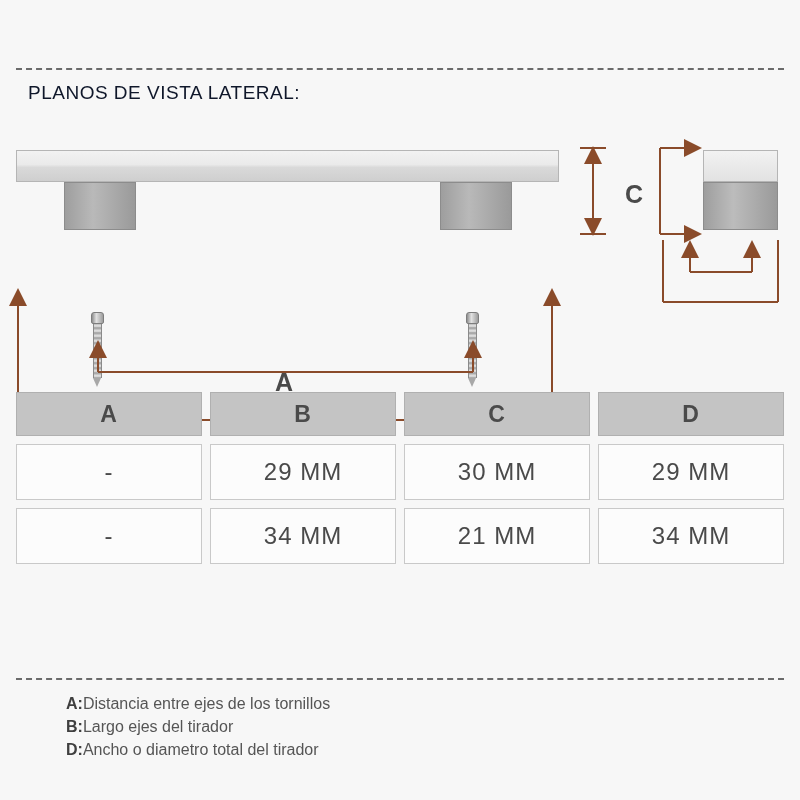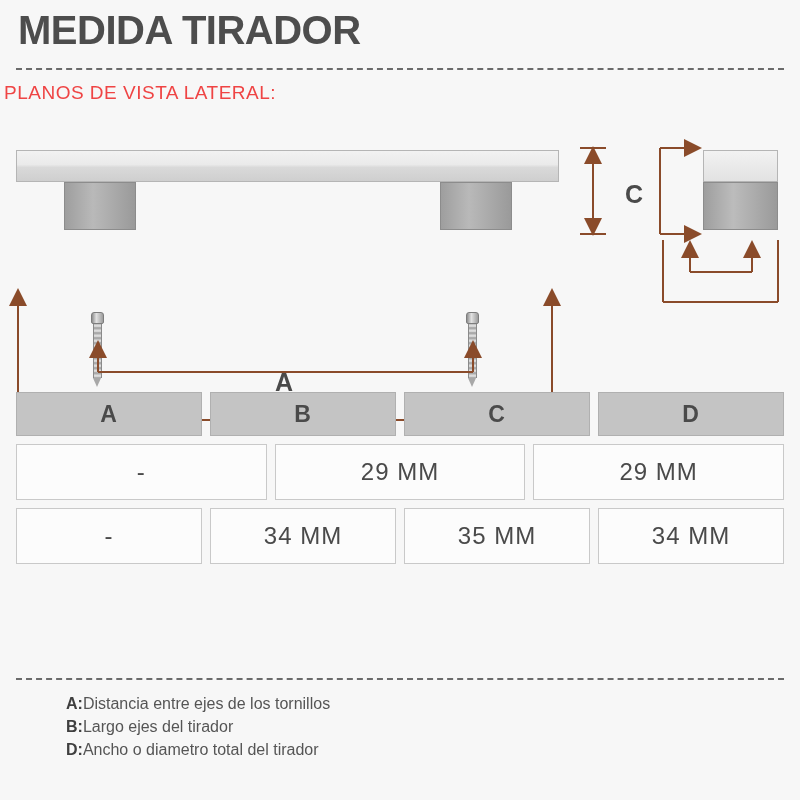--- a/index.html
+++ b/index.html
@@ -38,25 +38,25 @@
     left: 16px;
     width: 768px;
     height: 0;
     border-top: 2px dashed #6b6b6b;
   }
   #rule-top { top: 68px; }
   #rule-bottom { top: 678px; }
 
   .subtitle {
     position: absolute;
-    left: 4px;
+    left: 28px;
     top: 82px;
     font-size: 19px;
     letter-spacing: 0.5px;
-    color: #ef4444;
+    color: #0f172a;
   }
 
   
   .drawing {
     position: absolute;
     left: 0;
     top: 120px;
     width: 800px;
     height: 260px;
   }
@@ -208,21 +208,20 @@
   }
   .legend-line b {
     color: #3f3f3f;
   }
 </style>
 </head>
 <body>
 
 <div class="page">
 
-  <div class="title">MEDIDA TIRADOR</div>
   <div class="dash-rule" id="rule-top"></div>
   <div class="subtitle">PLANOS DE VISTA LATERAL:</div>
 
   <div class="drawing">
 
     <div class="bar"></div>
     <div class="leg" id="leg-left"></div>
     <div class="leg" id="leg-right"></div>
 
     <div class="screw" id="screw-left">
@@ -283,26 +282,27 @@
   <div class="table">
     <div class="row">
       <div class="cell head">A</div>
       <div class="cell head">B</div>
       <div class="cell head">C</div>
       <div class="cell head">D</div>
     </div>
     <div class="row">
       <div class="cell body">-</div>
       <div class="cell body">29 MM</div>
+      <div class="cell body">30 MM</div>
       <div class="cell body">29 MM</div>
     </div>
     <div class="row">
       <div class="cell body">-</div>
       <div class="cell body">34 MM</div>
-      <div class="cell body">35 MM</div>
+      <div class="cell body">21 MM</div>
       <div class="cell body">34 MM</div>
     </div>
   </div>
 
   <div class="dash-rule" id="rule-bottom"></div>
 
   <div class="legend">
     <div class="legend-line">
       <b>A:</b><span>Distancia entre ejes de los tornillos</span>
     </div>

